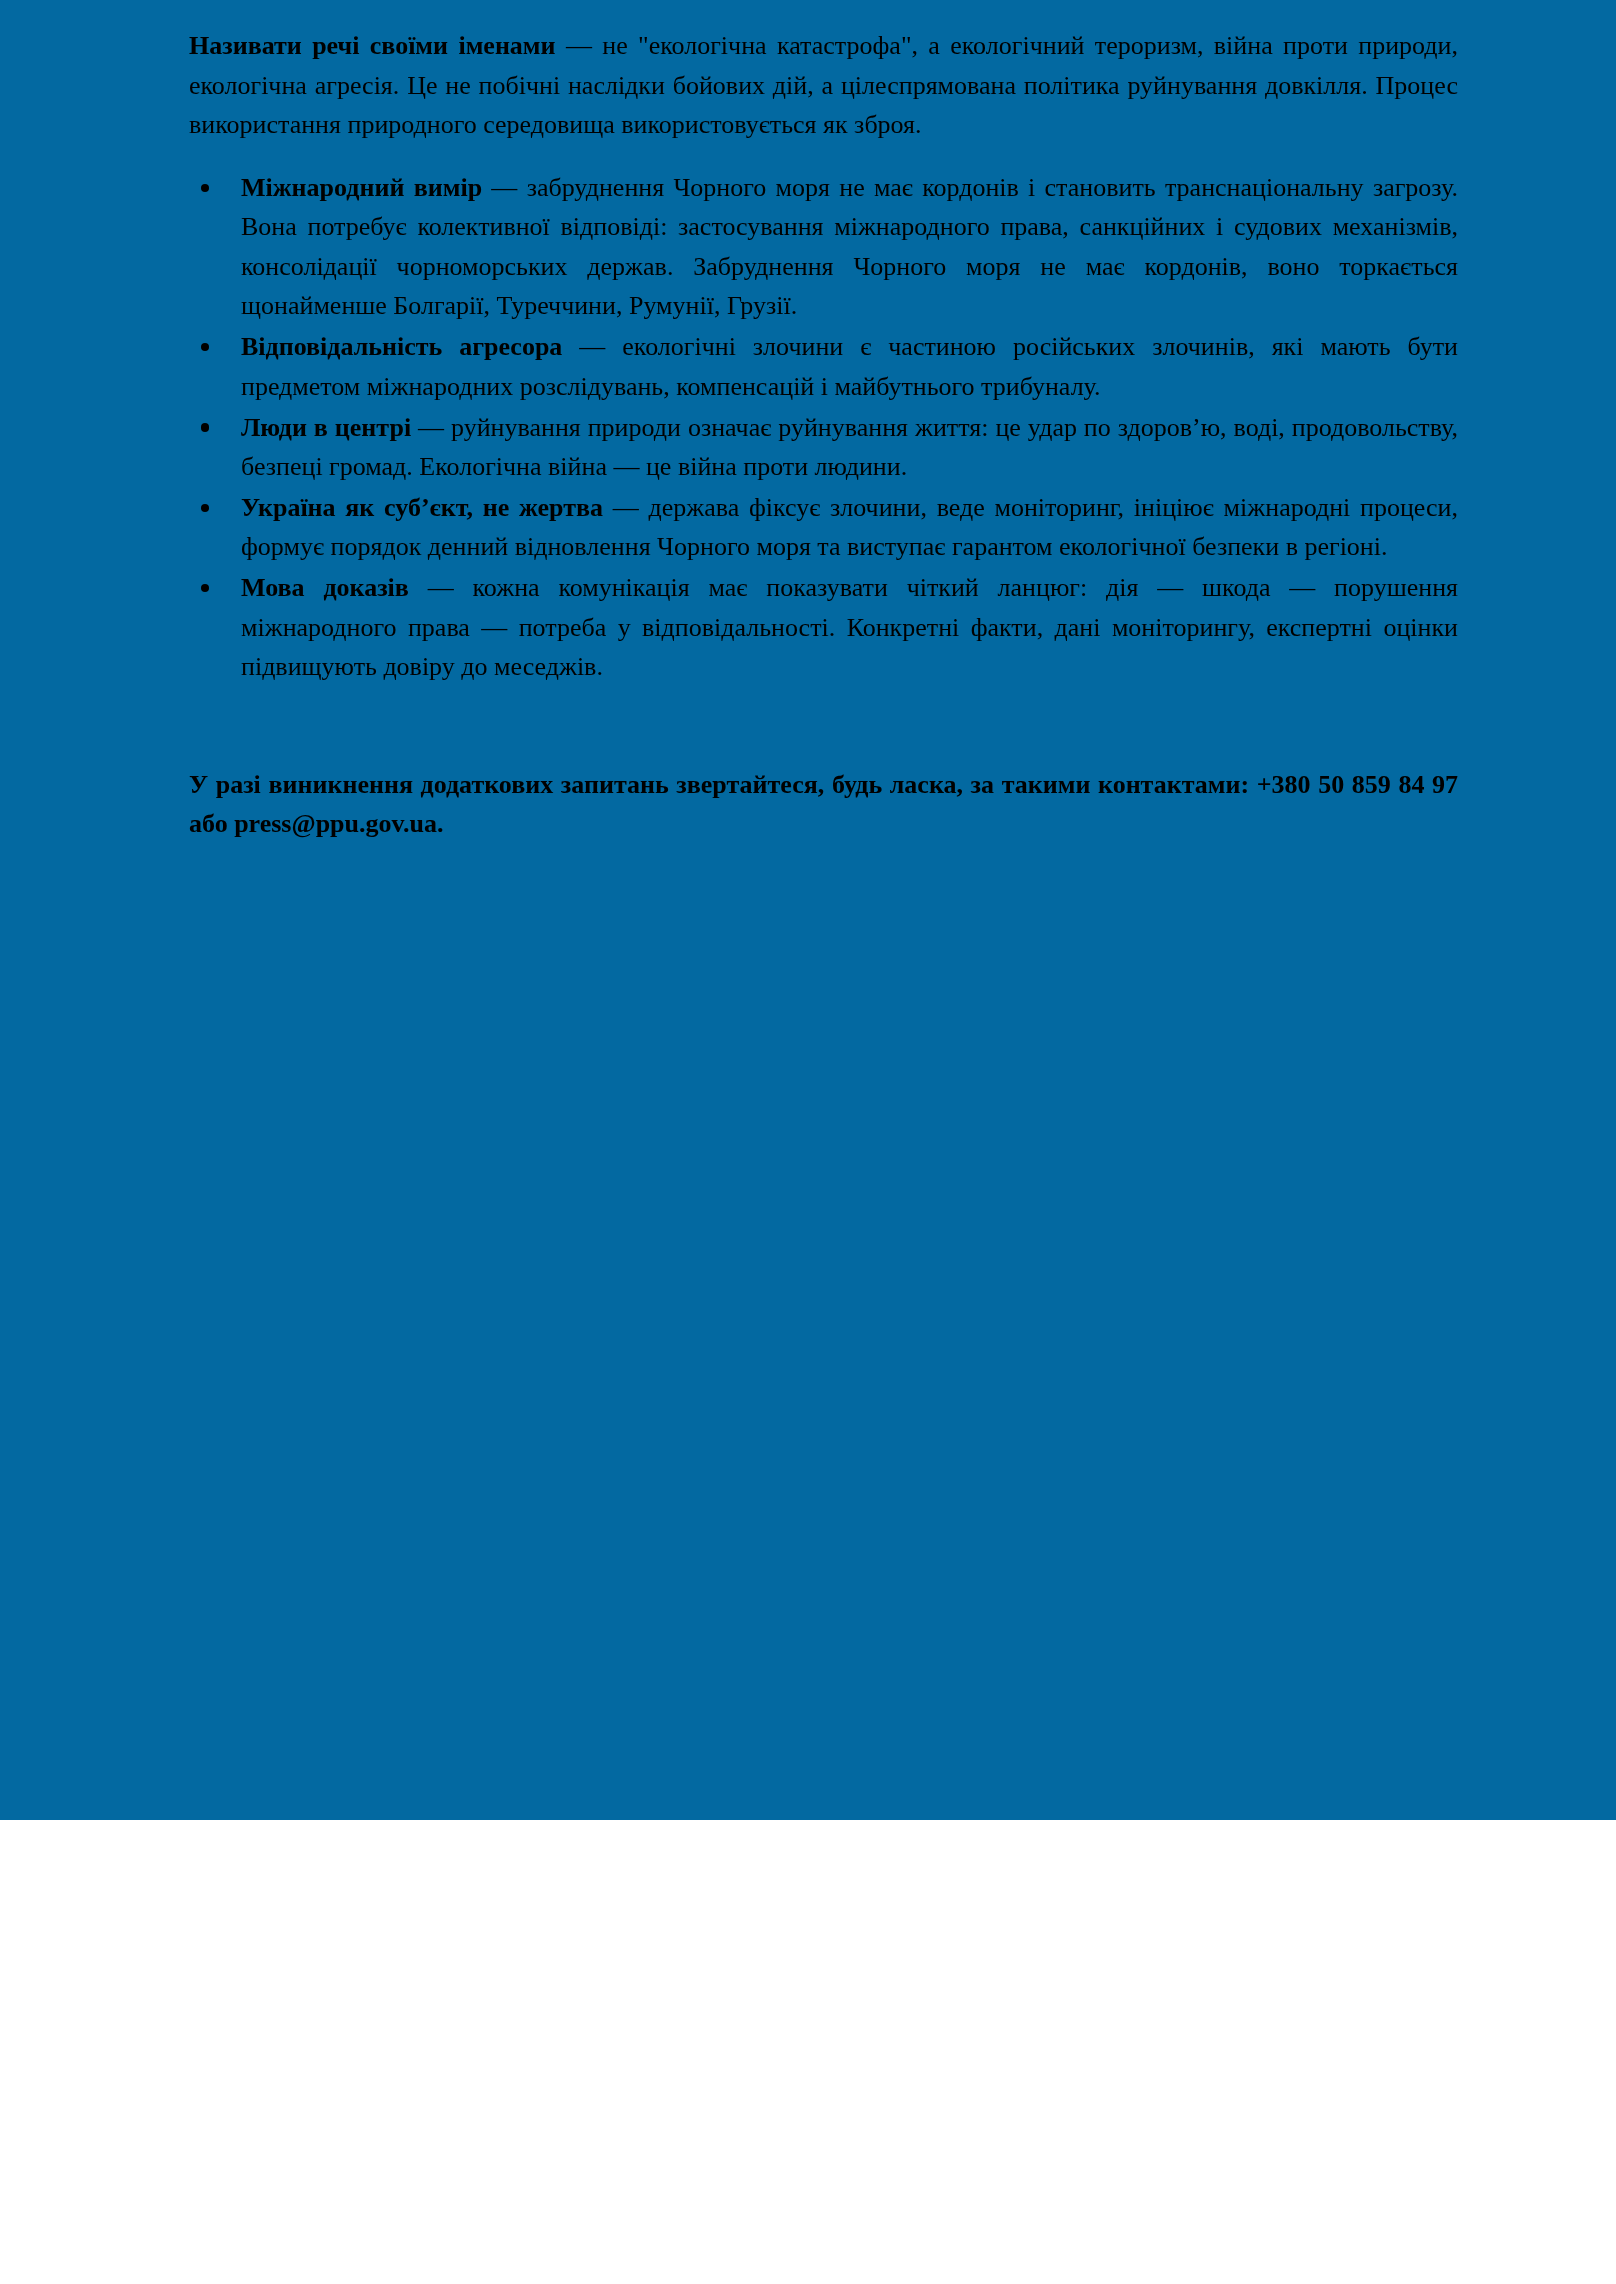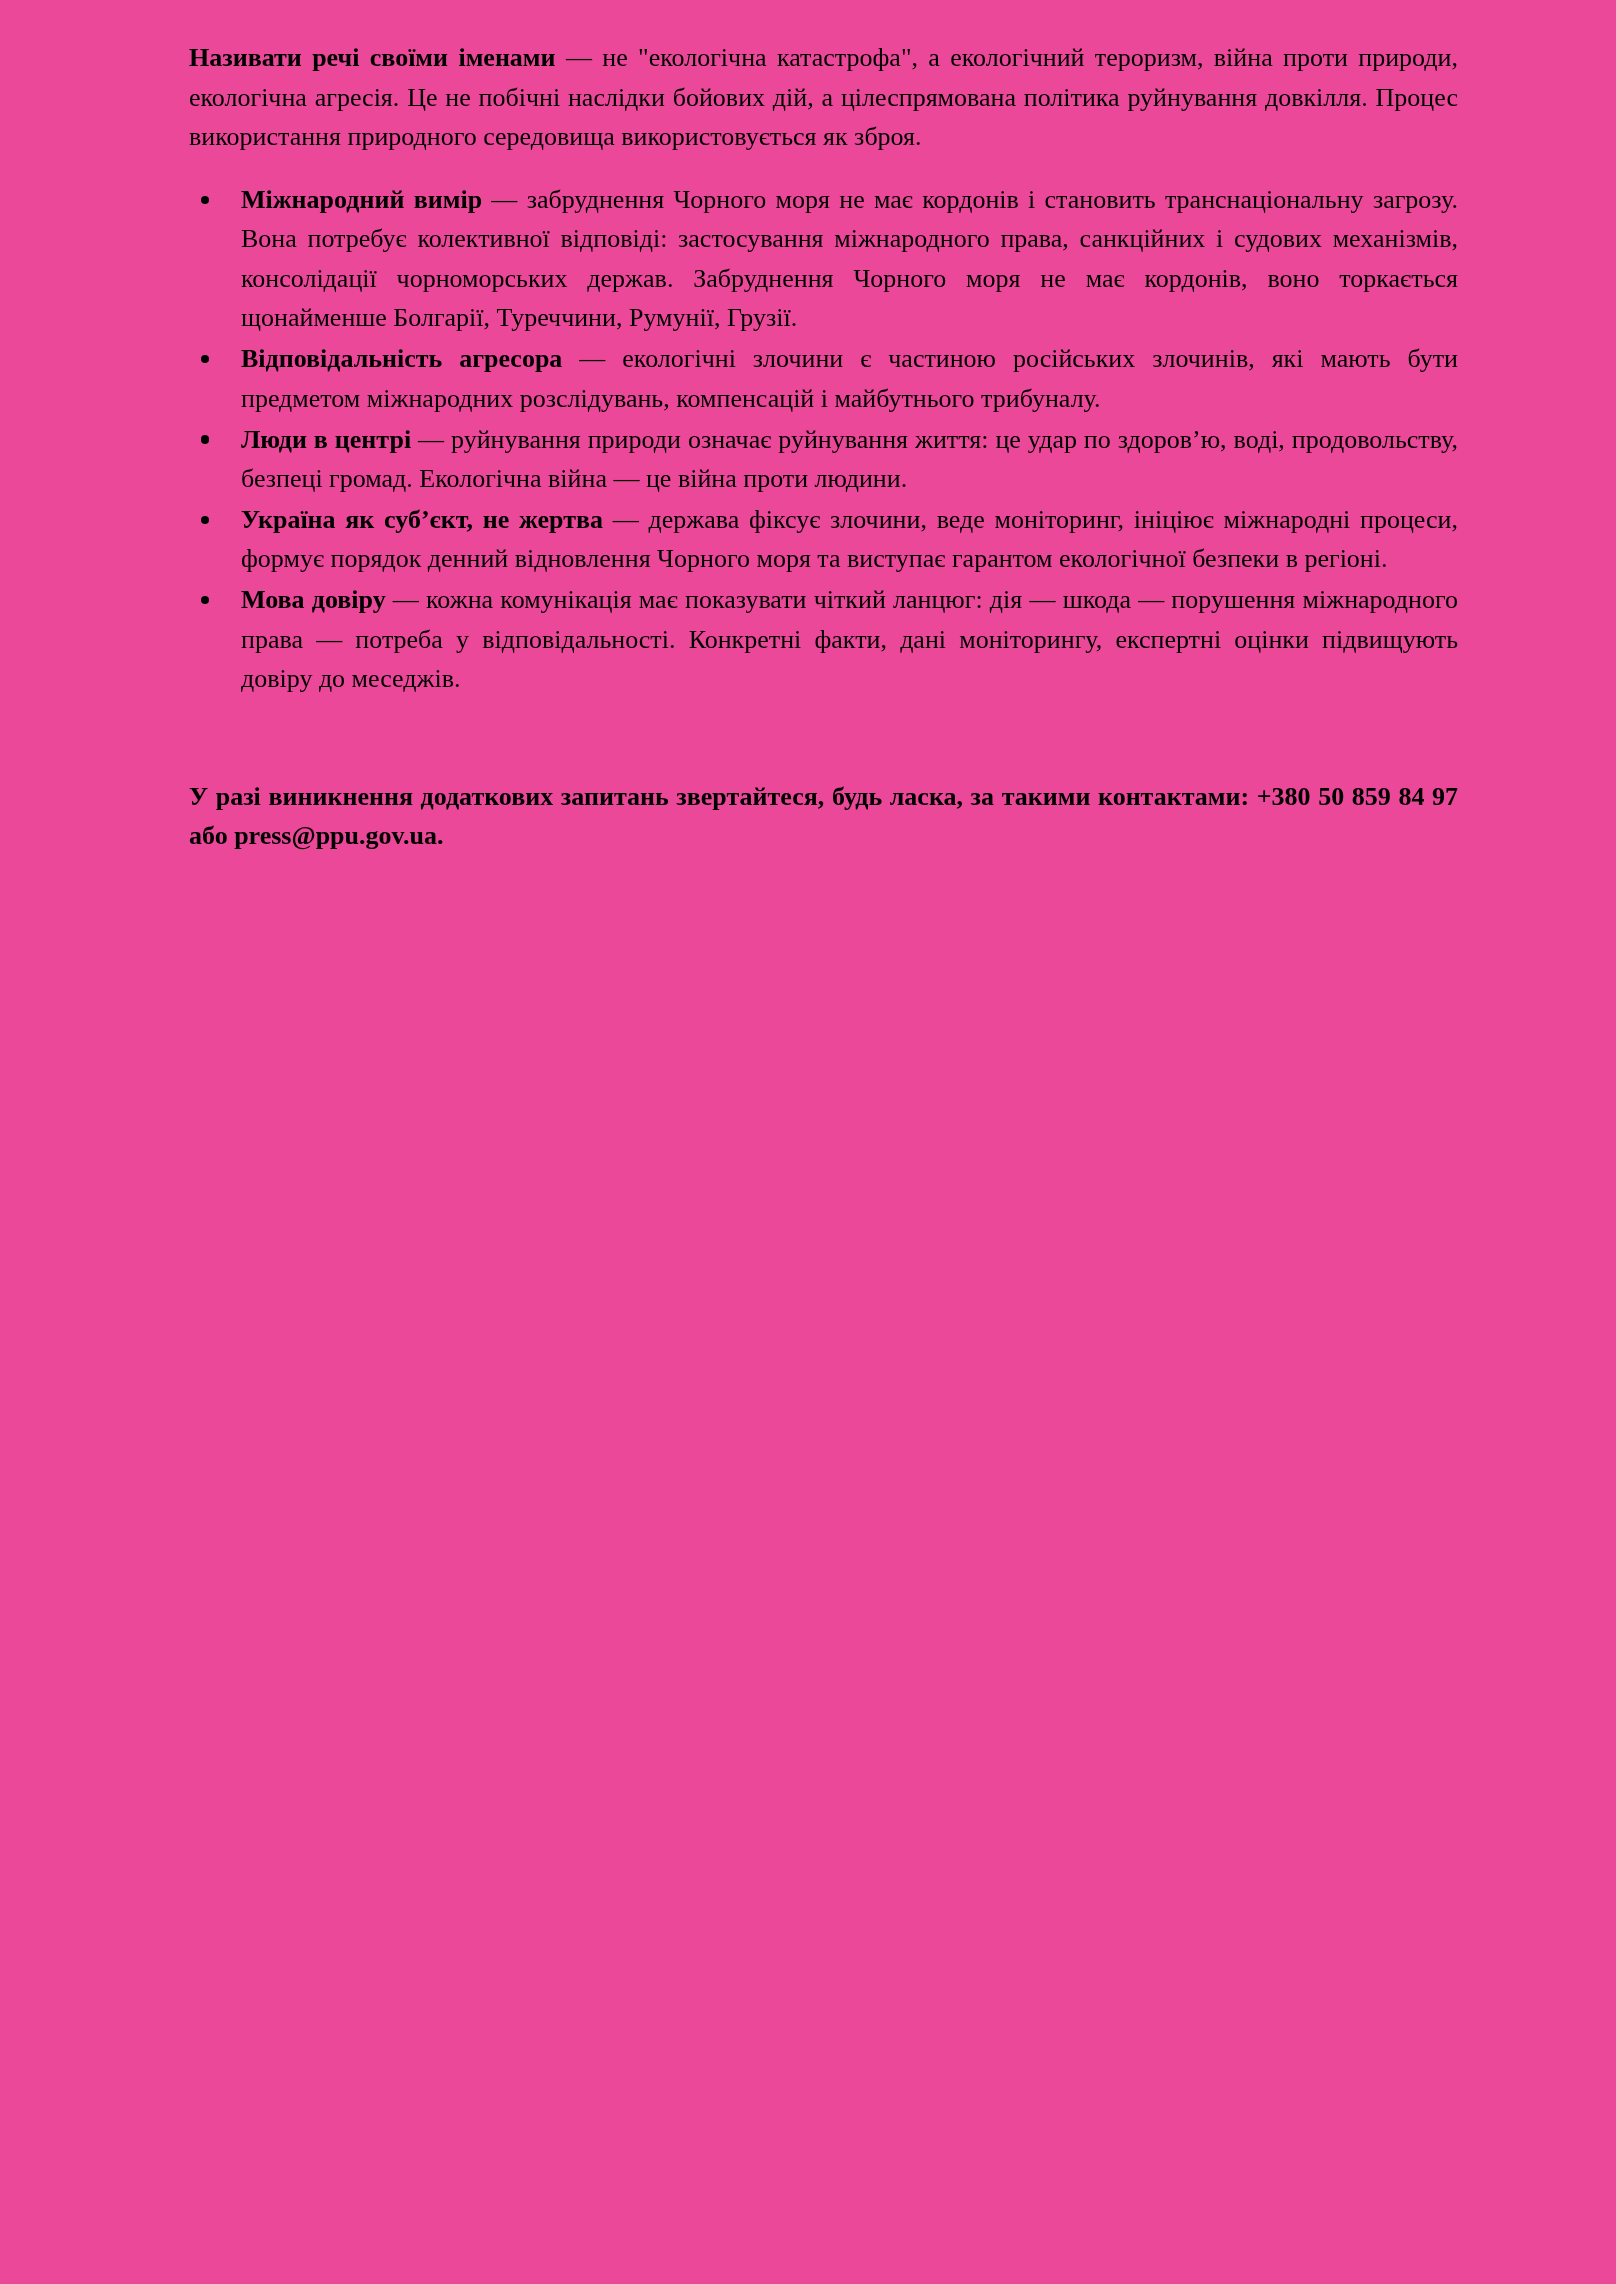--- a/index.html
+++ b/index.html
@@ -10,23 +10,23 @@
   body {
     width: 1617px;
     height: 2284px;
     font-family: "Liberation Serif", "DejaVu Serif", serif;
     color: #000000;
     -webkit-font-smoothing: antialiased;
   }
   .page {
     box-sizing: border-box;
     width: 1617px;
-    height: 2284px;
-    padding: 38px 159px 0 189px;
-    background: #ec4899;
+    height: 1820px;
+    padding: 26px 159px 0 189px;
+    background: #0369a1;
   }
   .para {
     font-size: 26px;
     line-height: 1.52;
     text-align: justify;
     text-justify: inter-word;
     margin: 0 0 9px 0;
   }
   .para.intro {
     margin-bottom: 23.4px;
@@ -89,21 +89,21 @@
     <li>
       <span class="bold">Відповідальність агресора</span><span> — екологічні злочини є частиною російських злочинів, які мають бути предметом міжнародних розслідувань, компенсацій і майбутнього трибуналу.</span>
     </li>
     <li>
       <span class="bold">Люди в центрі</span><span> — руйнування природи означає руйнування життя: це удар по здоров’ю, воді, продовольству, безпеці громад. Екологічна війна — це війна проти людини.</span>
     </li>
     <li>
       <span class="bold">Україна як суб’єкт, не жертва</span><span> — держава фіксує злочини, веде моніторинг, ініціює міжнародні процеси, формує порядок денний відновлення Чорного моря та виступає гарантом екологічної безпеки в регіоні.</span>
     </li>
     <li>
-      <span class="bold">Мова довіру</span><span> — кожна комунікація має показувати чіткий ланцюг: дія — шкода — порушення міжнародного права — потреба у відповідальності. Конкретні факти, дані моніторингу, експертні оцінки підвищують довіру до меседжів.</span>
+      <span class="bold">Мова доказів</span><span> — кожна комунікація має показувати чіткий ланцюг: дія — шкода — порушення міжнародного права — потреба у відповідальності. Конкретні факти, дані моніторингу, експертні оцінки підвищують довіру до меседжів.</span>
     </li>
   </ul>
 
 
   <p class="contacts">У разі виникнення додаткових запитань звертайтеся, будь ласка, за такими контактами: +380 50 859 84 97 або press@ppu.gov.ua.</p>
 
   <div class="spacer-bottom"></div>
 </div>
 
 

